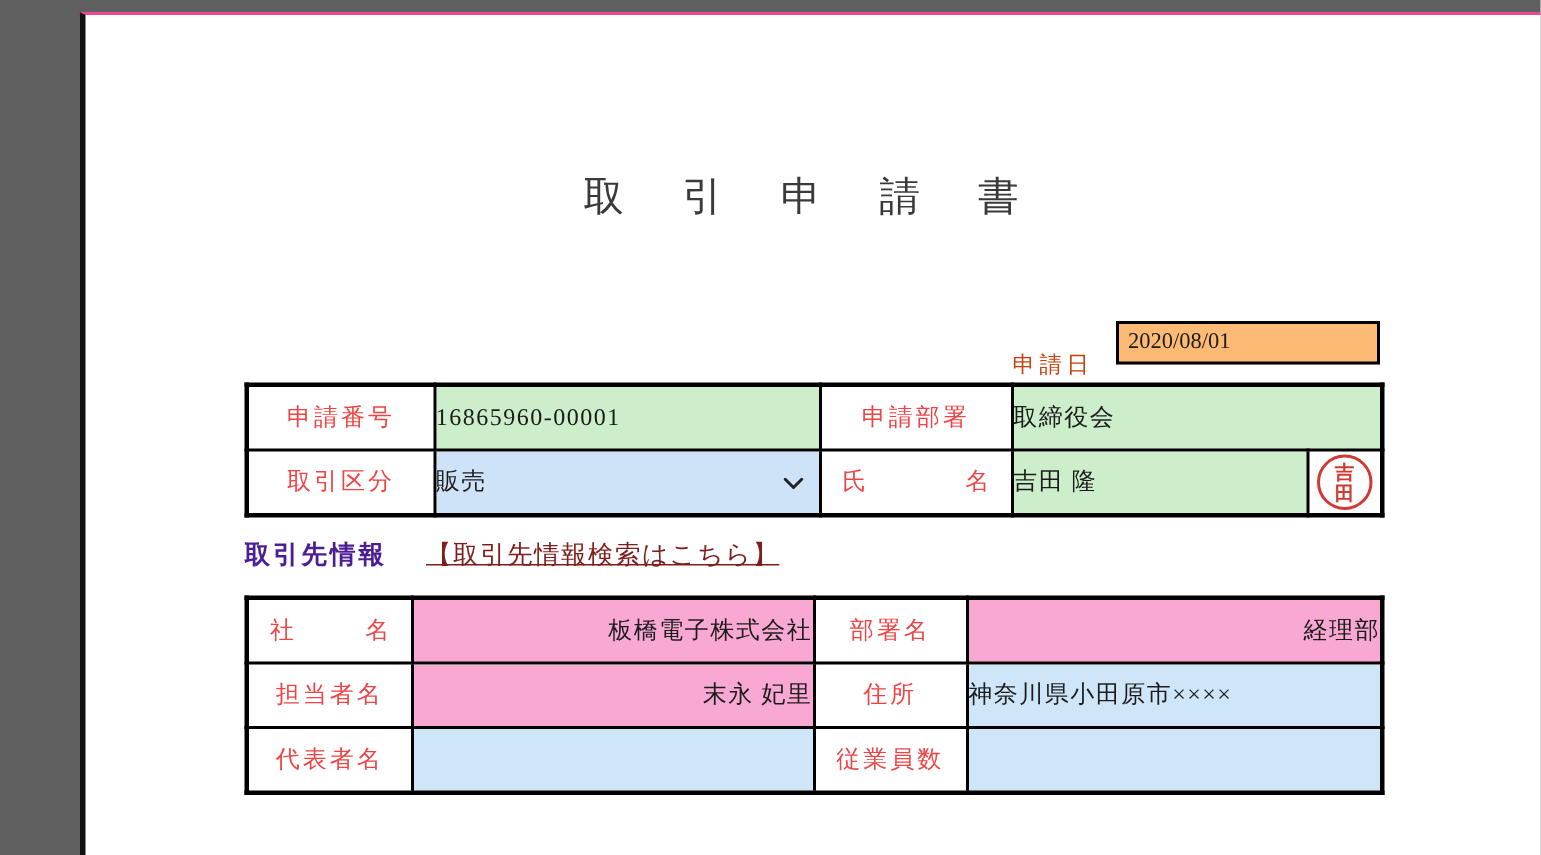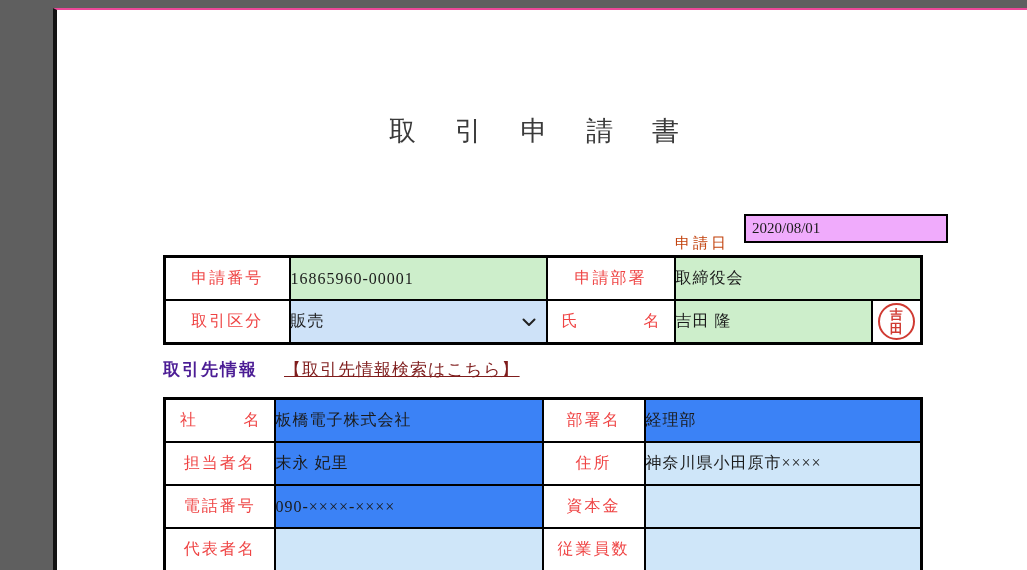--- a/index.html
+++ b/index.html
@@ -26,22 +26,22 @@
     font-size:27px;letter-spacing:16px;
     color:#3a3a3a;
     white-space:nowrap;
   }
   .date-label{
     position:absolute;left:618px;top:224px;
     font-size:15px;letter-spacing:3px;color:#c2410c;
   }
   .date-box{
     position:absolute;left:687px;top:204px;
-    width:204px;height:29px;box-sizing:border-box;
-    border:2.5px solid #000;background:#f0abfc;
+    width:176px;height:29px;box-sizing:border-box;
+    border:2.5px solid #000;background:#fdba74;
     font-size:15px;line-height:24px;padding-left:6px;
   }
   table.t{
     position:absolute;
     border-collapse:collapse;table-layout:fixed;
     border:3px solid #000;
     font-size:16px;
   }
   table.t td{
     border:2px solid #000;
@@ -57,21 +57,21 @@
     letter-spacing:2px;color:#ef4444;
   }
   td.lbl.spread{
     text-align:justify;text-align-last:justify;
     padding:0 14px;letter-spacing:0;
   }
   td.val{padding-left:6px;letter-spacing:1px;}
   .bg-green{background:#cdeecb;}
   .bg-blue{background:#cee2f8;}
   .bg-lightblue{background:#cfe6f9;}
-  .bg-yellow{background:#3b82f6;}
+  .bg-yellow{background:#f9a8d4;text-align:right;}
   td.select-cell{position:relative;}
   .chev{
     position:absolute;right:10px;top:50%;
     margin-top:-4px;line-height:0;
   }
   td.stamp-cell{background:#ffffff;text-align:center;vertical-align:middle;}
   .hanko{
     width:37px;height:37px;margin:1px auto;
     border:2.5px solid #d03a32;border-radius:50%;
     box-sizing:border-box;
@@ -155,26 +155,20 @@
       <td class="lbl">部署名</td>
       <td class="val bg-yellow">経理部</td>
     </tr>
     <tr>
       <td class="lbl">担当者名</td>
       <td class="val bg-yellow">末永 妃里</td>
       <td class="lbl">住所</td>
       <td class="val bg-lightblue">神奈川県小田原市××××</td>
     </tr>
     <tr>
-      <td class="lbl">電話番号</td>
-      <td class="val bg-yellow">090-××××-××××</td>
-      <td class="lbl">資本金</td>
-      <td class="val bg-lightblue"></td>
-    </tr>
-    <tr>
       <td class="lbl">代表者名</td>
       <td class="val bg-lightblue"></td>
       <td class="lbl">従業員数</td>
       <td class="val bg-lightblue"></td>
     </tr>
   </tbody>
     </table>
 
 </div>
 

